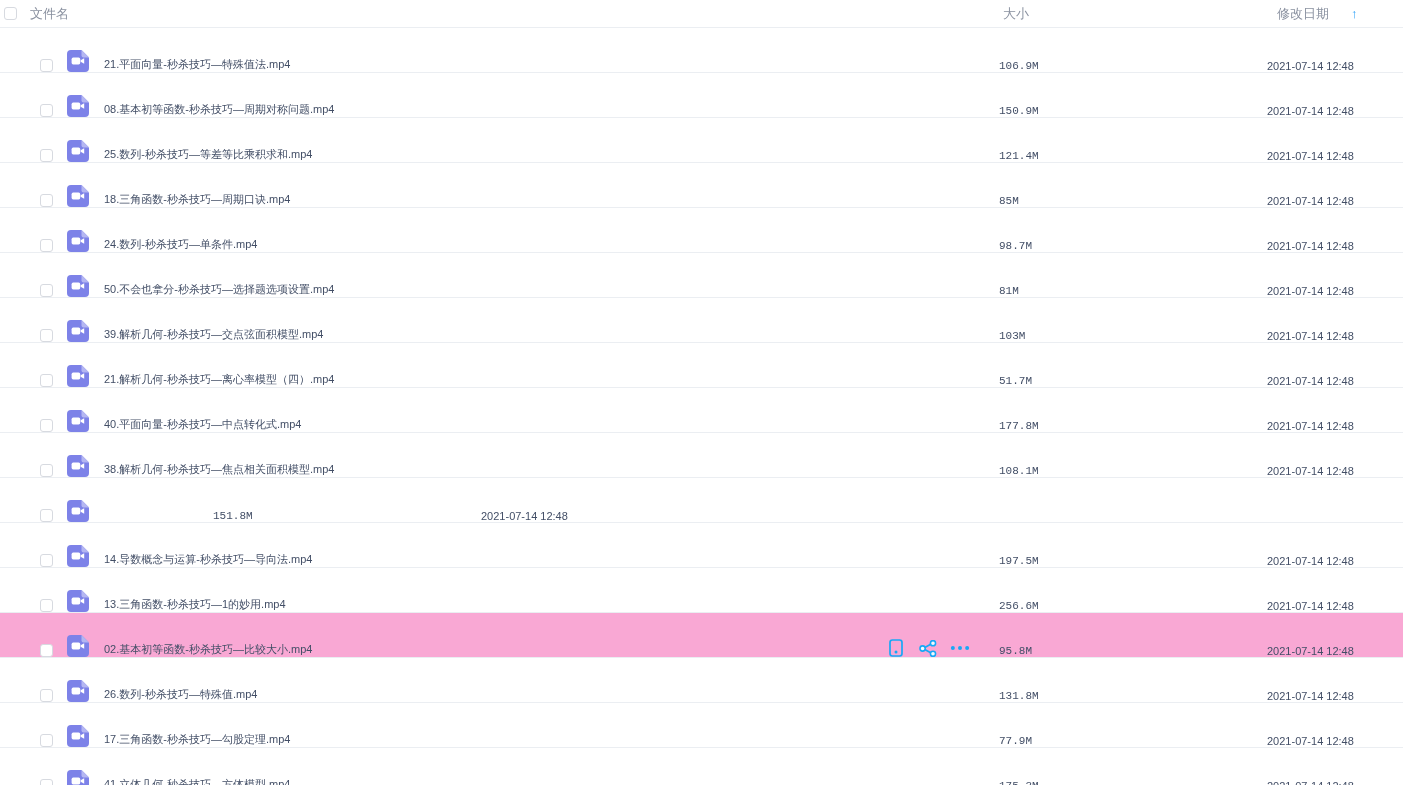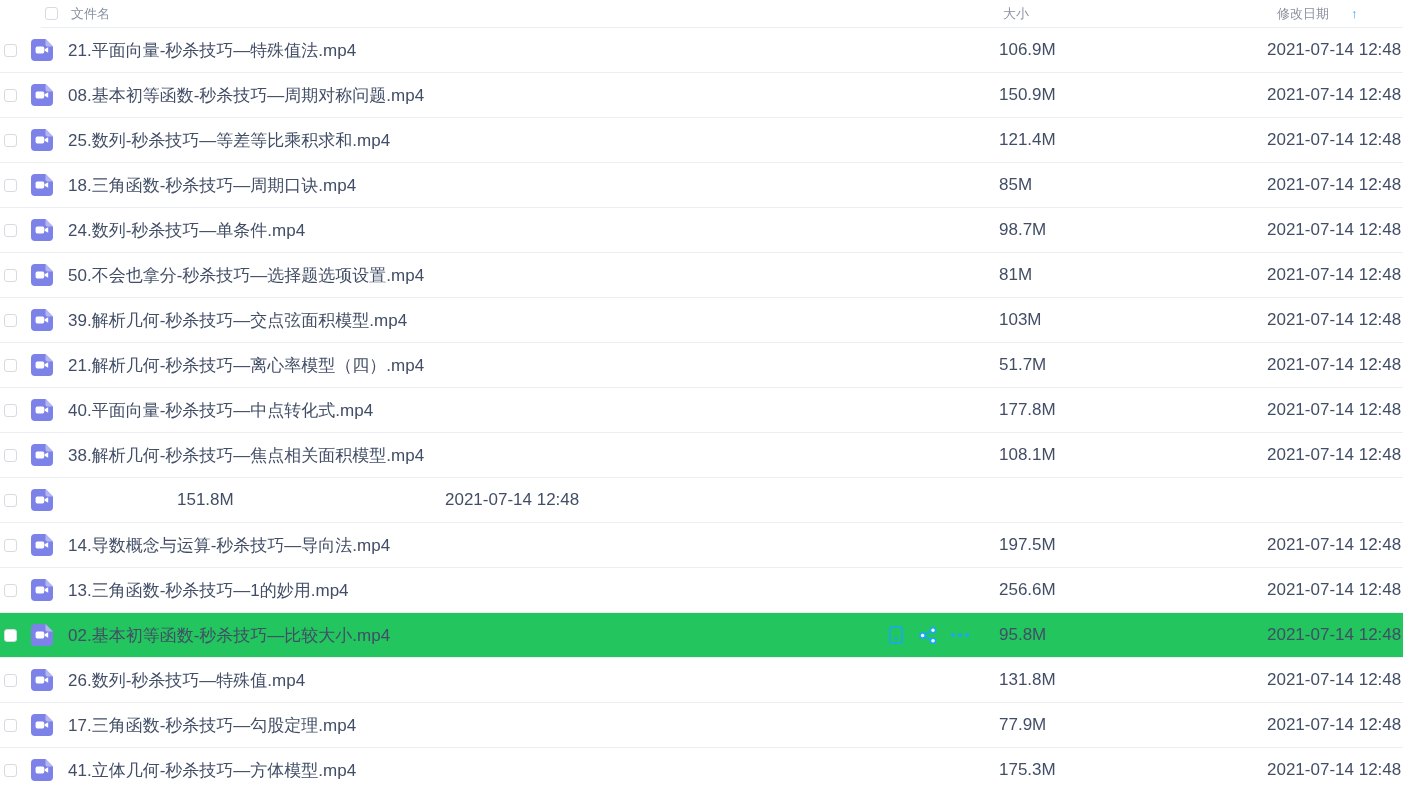--- a/index.html
+++ b/index.html
@@ -7,35 +7,35 @@
   body {
     font-family:"Liberation Sans","DejaVu Sans",sans-serif;
     width:1403px; height:785px; overflow:hidden; position:relative;
   }
   .file-table { width:1403px; }
 
   
   .thead {
     display:flex; align-items:center; height:28px;
     border-bottom:1px solid #ebeef2;
-    color:#8a91a0; font-size:13px;margin-left:41px;
+    color:#8a91a0; font-size:13px;
   }
   .th-name  { margin-left:13px; flex:1; }
   .th-size  { width:268px; padding-left:4px; }
   .th-date  { width:136px; padding-left:10px; display:flex; align-items:center; gap:22px; }
   .sort-arrow { color:#2ba0f8; font-size:13px; font-weight:bold; line-height:1; }
 
   
   .row {
-    display:flex; align-items:center; height:45px;
+    display:flex; align-items:flex-end; height:45px;
     border-bottom:1px solid #ebeef2;
-    font-size:17px; color:#424e66;
-    background:#fff; cursor:default;
+    font-size:11px; color:#424e66;
+    background:#fff; cursor:default;padding-left:36px;
   }
-  .row:hover, .row.hovered { background:#22c55e; }
+  .row:hover, .row.hovered { background:#f9a8d4; }
   .row:hover .actions, .row.hovered .actions { visibility:visible; }
 
   .cb {
     width:13px; height:13px; margin-left:4px; flex:0 0 13px;
     border:1px solid #d7dae0; border-radius:3px; background:#fff;
     cursor:pointer;
   }
   .thead .cb { margin-left:4px; }
 
   .ficon { width:22px; height:22px; margin-left:14px; flex:0 0 22px; }
@@ -44,21 +44,21 @@
   .fname { margin-left:15px; flex:1; white-space:nowrap; overflow:hidden; cursor:pointer; }
 
   .actions {
     visibility:hidden;
     width:95px; flex:0 0 95px; margin-right:29px;
     display:flex; align-items:center; gap:12px; padding-left:11px;
   }
   .act { width:20px; height:18px; display:flex; align-items:center; justify-content:center; cursor:pointer; }
   .act svg { display:block; }
 
-  .fsize { width:268px; flex:0 0 268px; }
+  .fsize { width:268px; flex:0 0 268px;font-family:Liberation Mono, monospace; }
   .fdate { width:136px; flex:0 0 136px; }
 </style>
 </head>
 <body>
 
 <div class="file-table">
 
   <div class="thead">
     <span class="cb"></span>
     <span class="th-name">文件名</span>

